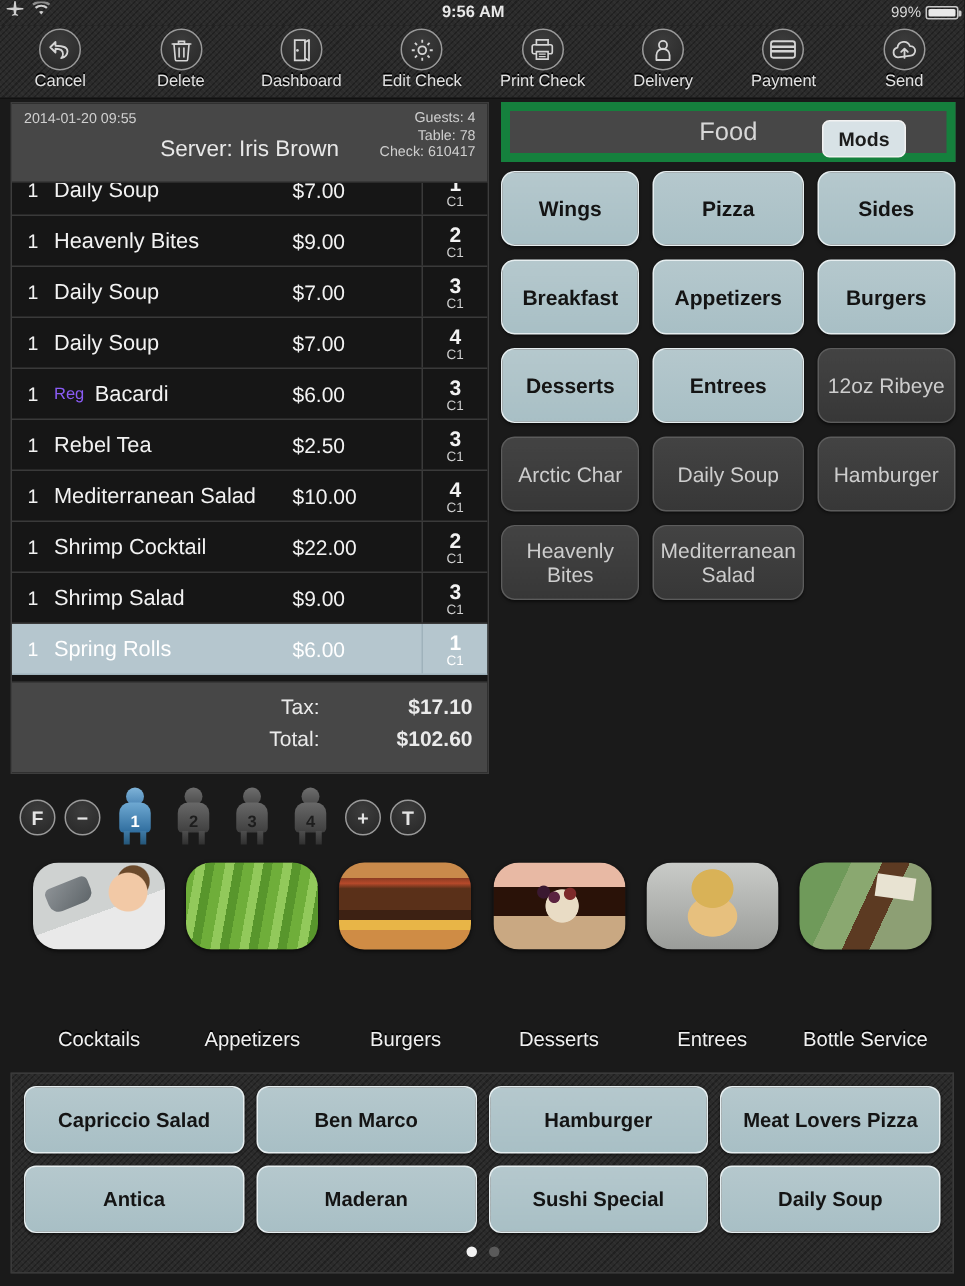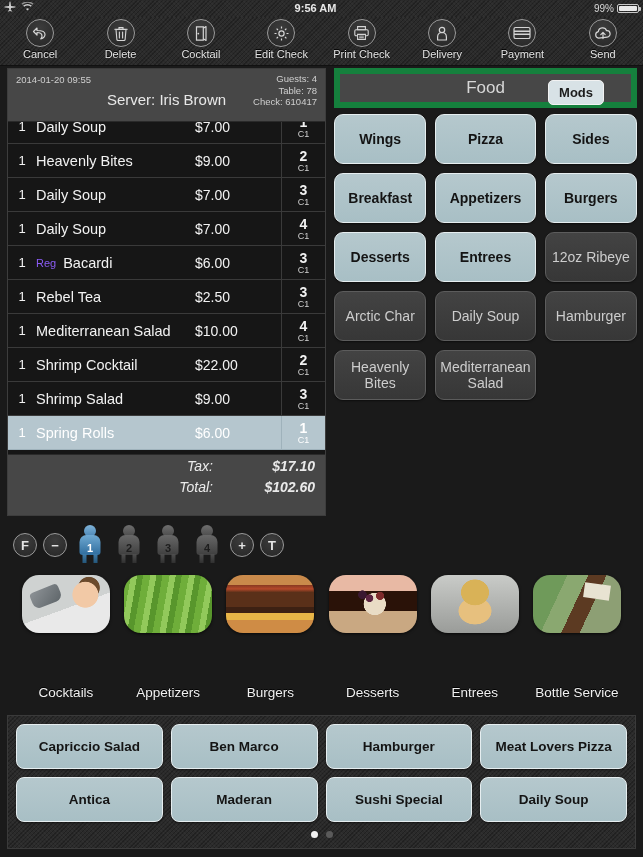--- a/index.html
+++ b/index.html
@@ -102,22 +102,21 @@
     display: flex; flex-direction: column; align-items: center; justify-content: center;
   }
   .row.sel .seat { border-left-color: #9fb2bb; }
   .row .seat .n { font-size: 14px; font-weight: bold; }
   .row .seat .c { font-size: 9px; color: #cfcfcf; margin-top: 1px; }
   .row.sel .seat .c { color: #ffffff; }
 
   #totals {
     position: absolute; bottom: 0; left: 0; width: 100%; height: 61px;
     background: #474747; border-top: 1px solid #2a2a2a;
-    padding-top: 1px;
-    font-style: italic;
+    padding-top: 6px;
   }
   .totline { display: flex; justify-content: flex-end; font-size: 14px; color: #eaeaea; line-height: 21px; }
   .totline .k { width: 110px; text-align: right; }
   .totline .v { width: 112px; text-align: right; padding-right: 10px; font-weight: bold; }
 
   
   #guestbar {
     position: absolute; left: 7px; top: 523px; width: 319px; height: 44px;
     display: flex; align-items: center; gap: 6px; padding-left: 6px;
   }
@@ -301,21 +300,21 @@
       <span class="lbl">Delete</span>
     </div>
     <div class="tool">
       <span class="ring">
         <svg width="16" height="17" viewBox="0 0 16 17">
           <path d="M3.5 1.8h6.8v13.4H3.5z" fill="none" stroke="#d5d5d5" stroke-width="1.2"></path>
           <path d="M10.3 3.2 13 1.6v13.8l-2.7-1.6" fill="none" stroke="#d5d5d5" stroke-width="1.2" stroke-linejoin="round"></path>
           <circle cx="5.3" cy="8.6" r=".9" fill="#d5d5d5"></circle>
         </svg>
       </span>
-      <span class="lbl">Cocktail</span>
+      <span class="lbl">Dashboard</span>
     </div>
     <div class="tool">
       <span class="ring">
         <svg width="17" height="17" viewBox="0 0 17 17">
           <g fill="none" stroke="#d5d5d5" stroke-width="1.2">
             <circle cx="8.5" cy="8.5" r="2.6"></circle>
             <path d="M8.5 1.5v2M8.5 13.5v2M1.5 8.5h2M13.5 8.5h2M3.6 3.6l1.4 1.4M12 12l1.4 1.4M13.4 3.6 12 5M5 12l-1.4 1.4"></path>
           </g>
         </svg>
       </span>

